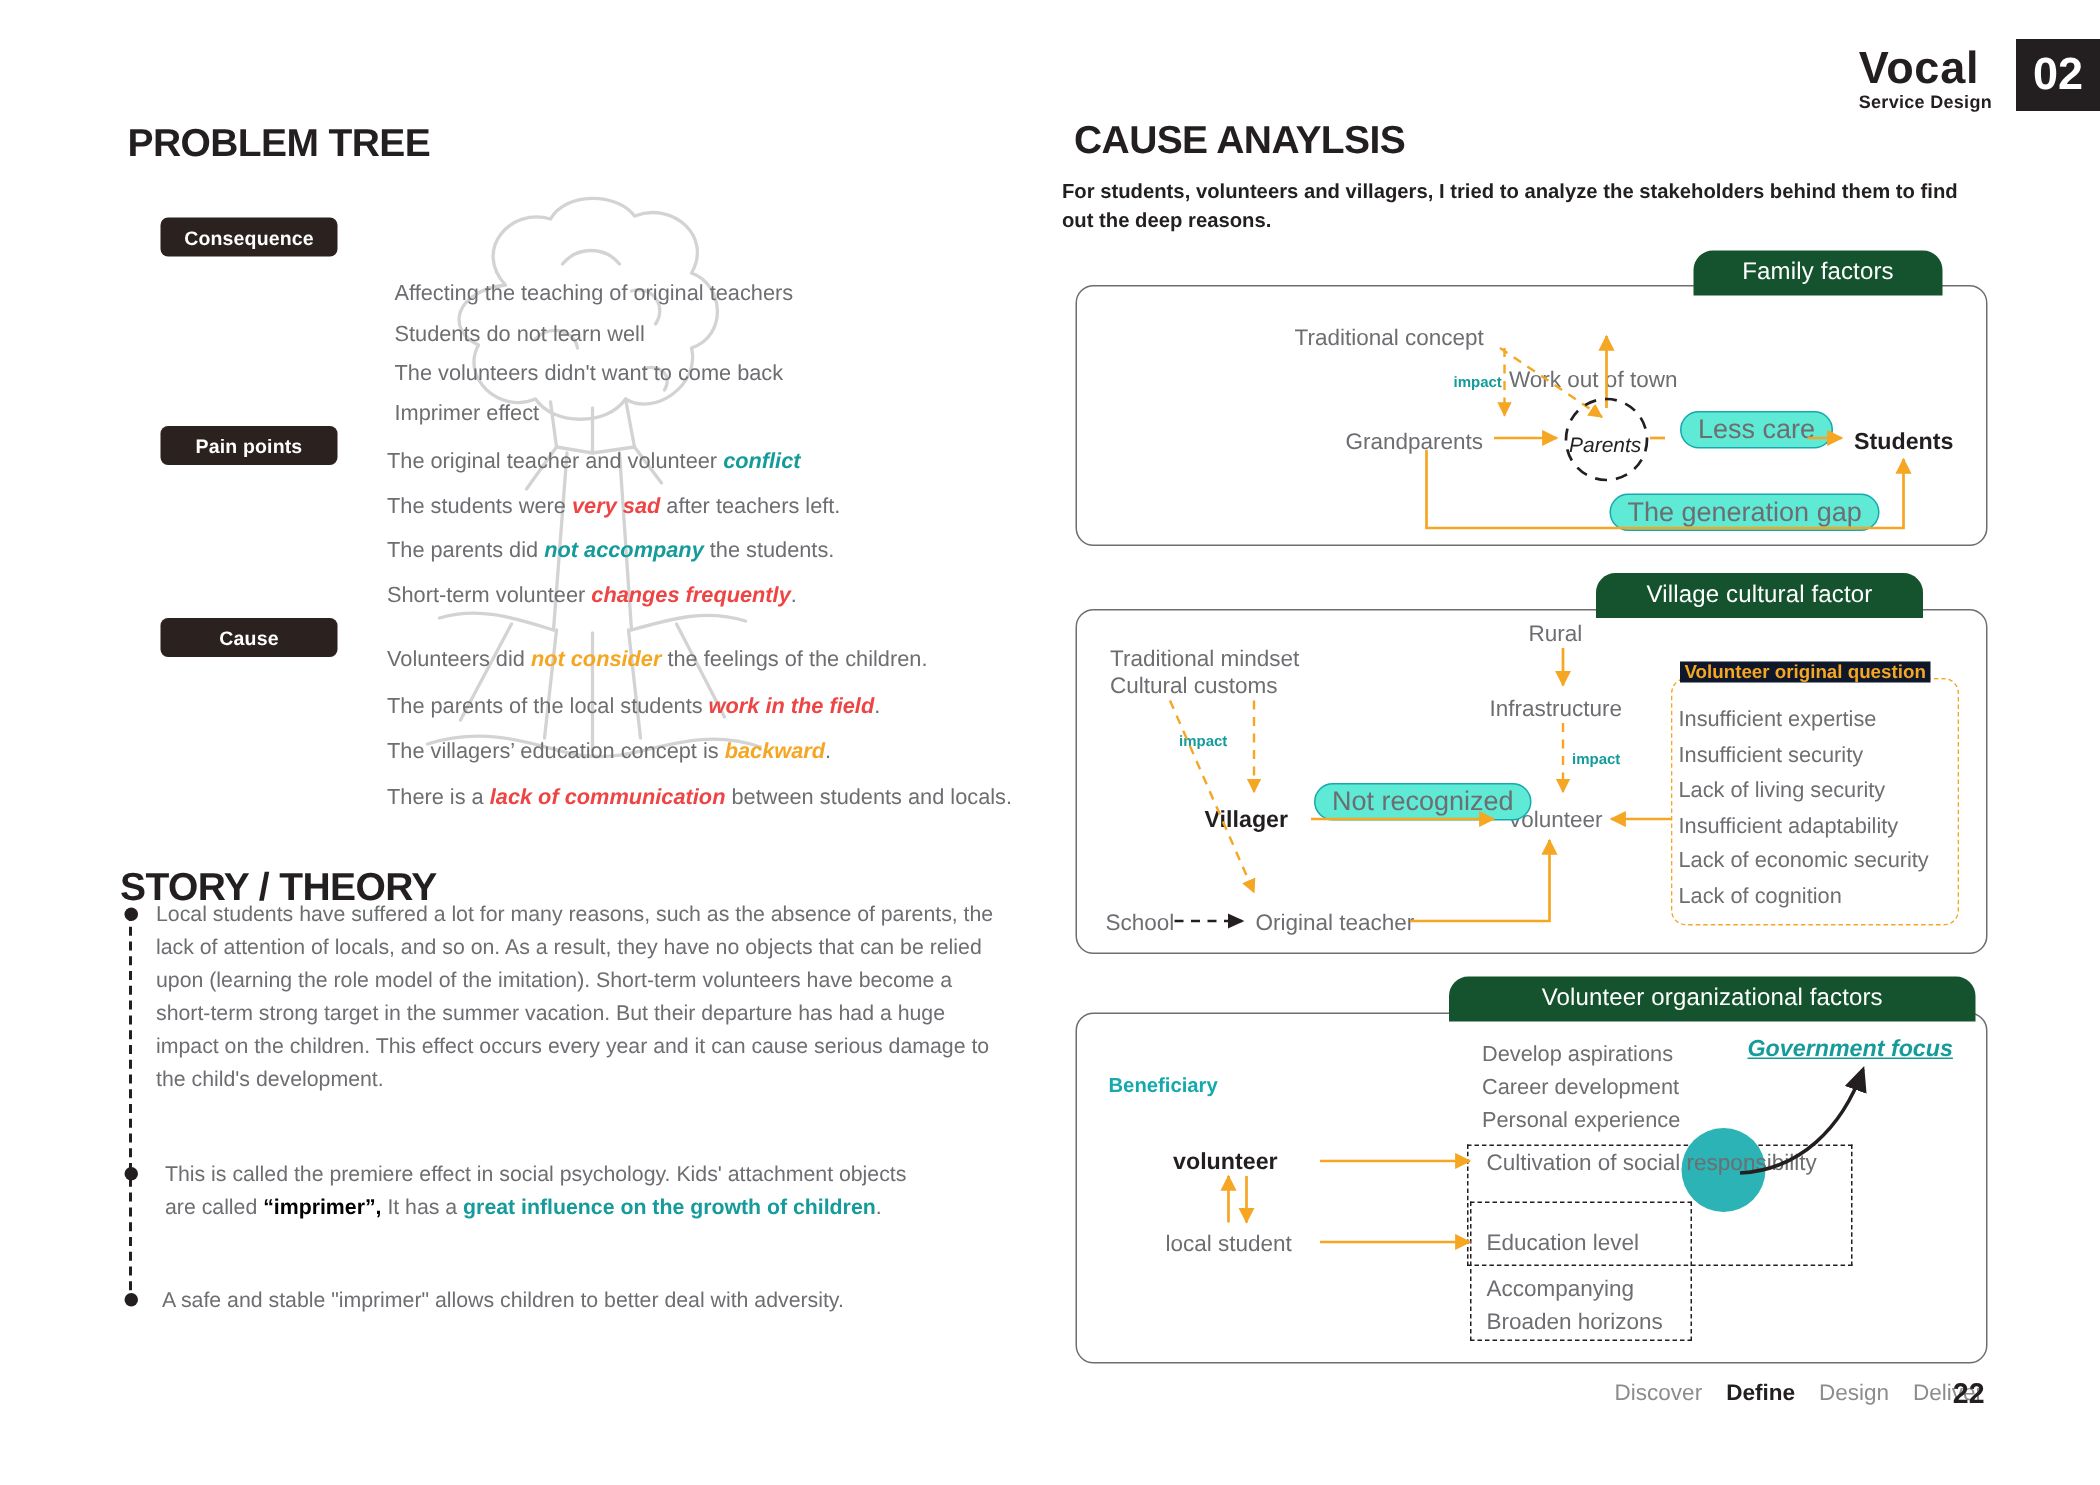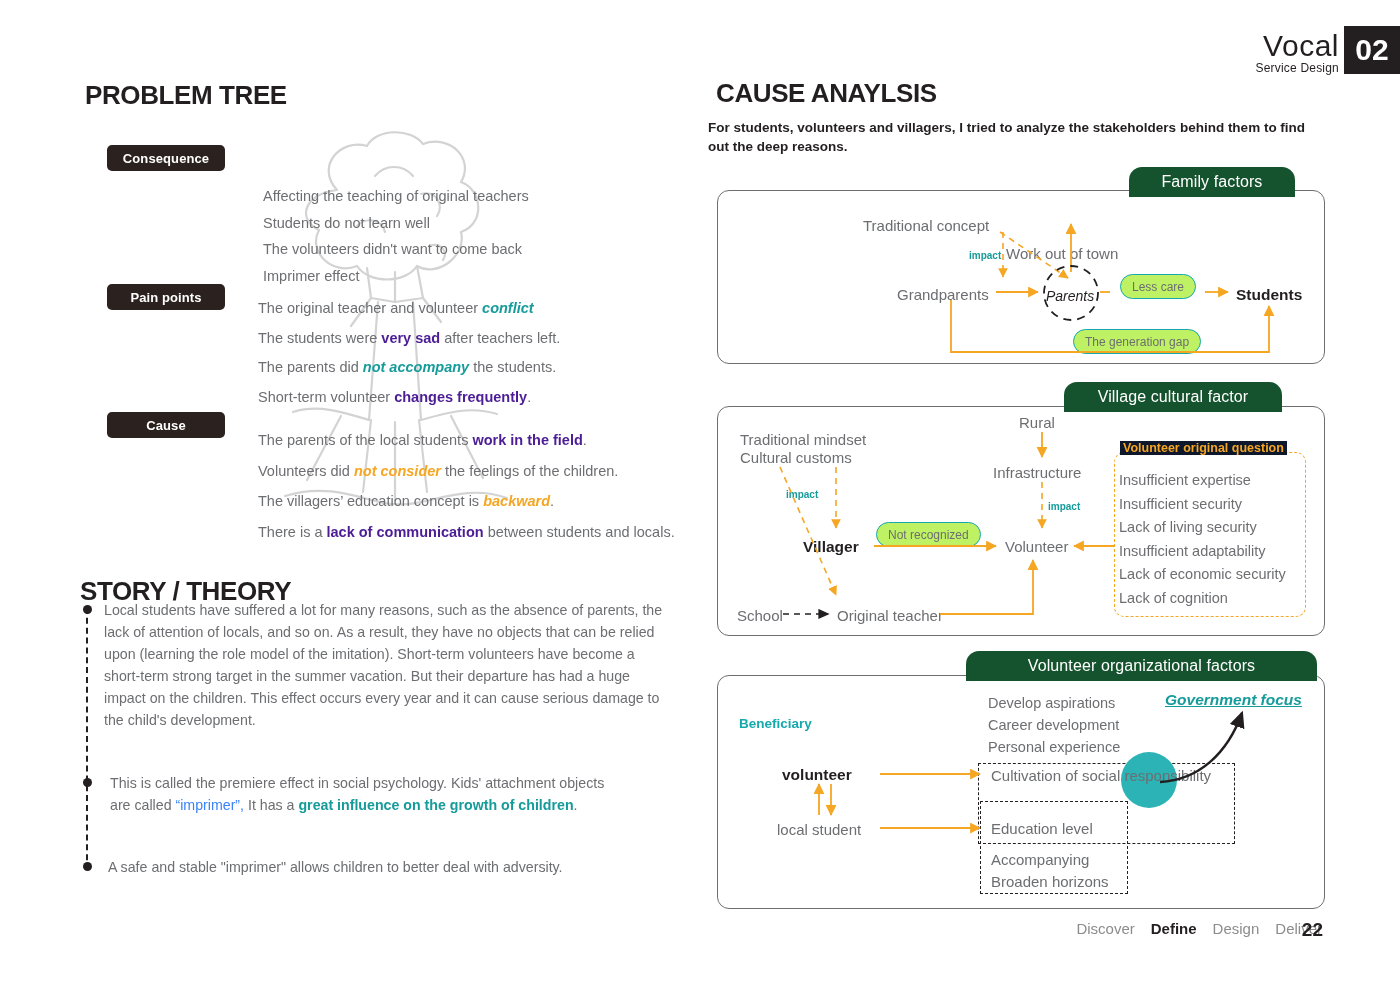--- a/index.html
+++ b/index.html
@@ -5,21 +5,21 @@
   html,body{margin:0;padding:0;}
   body{
     width:1400px;height:990px;background:#ffffff;
     font-family:"Liberation Sans", sans-serif;
     color:#58595b;position:relative;overflow:hidden;
   }
   .page{position:absolute;inset:0;}
 
   
   .brand{position:absolute;right:0;top:26px;display:flex;align-items:flex-end;}
-  .brand-text{text-align:right;padding-right:5px;line-height:1;color:#231f20;}
+  .brand-text{text-align:left;padding-right:16px;line-height:1;color:#231f20;font-weight:bold;}
   .brand-main{font-size:30px;letter-spacing:.5px;color:#231f20;}
   .brand-sub{font-size:12px;letter-spacing:.2px;color:#231f20;margin-top:1px;}
   .brand-num{background:#231f20;color:#fff;font-size:30px;font-weight:bold;
     width:56px;height:48px;display:flex;align-items:center;justify-content:center;}
 
   
   h1.sec{font-family:"Liberation Sans", sans-serif;font-size:26px;font-weight:bold;
     color:#231f20;letter-spacing:-.4px;margin:0;position:absolute;}
   #problem-tree-title{left:85px;top:80px;}
   #story-title{left:80px;top:560px;margin-top:16px;}
@@ -40,33 +40,33 @@
   
   .tree-lines{position:absolute;font-size:14.5px;color:#6d6e71;line-height:1;}
   #consequence-lines{left:263px;top:189px;}
   #consequence-lines div{margin-bottom:12px;}
   #pain-lines{left:258px;top:301px;}
   #pain-lines div{margin-bottom:15px;}
   #cause-lines{left:258px;top:433px;}
   #cause-lines div{margin-bottom:16px;}
   .teal{color:#169b9b;font-style:italic;font-weight:bold;}
   .orange-i{color:#f5a623;font-style:italic;font-weight:bold;}
-  .bolditalic{color:#4c1d95;font-weight:bold;}
+  .bolditalic{color:#ef4444;font-style:italic;font-weight:bold;}
   .story-dash{position:absolute;left:86px;top:608px;height:262px;
     border-left:2px dashed #231f20;}
   .bullet{position:absolute;width:9px;height:9px;border-radius:50%;background:#231f20;}
   .story-item{position:absolute;font-size:14.2px;line-height:22px;color:#6d6e71;}
   #story-b1{left:83px;top:605px;}
   #story-p1{left:104px;top:599px;width:570px;}
   #story-b2{left:83px;top:778px;}
   #story-p2{left:110px;top:772px;width:500px;}
   #story-b3{left:83px;top:862px;}
   #story-p3{left:108px;top:856px;width:560px;}
   .tealb{color:#169b9b;font-weight:bold;}
-  .darkb{color:#3b82f6;font-weight:normal;}
+  .darkb{color:#000000;font-weight:bold;}
 
   
   #cause-lead{position:absolute;left:708px;top:118px;width:610px;font-size:13.5px;
     font-weight:bold;color:#231f20;line-height:19px;}
 
   .panel{position:absolute;border:1px solid #6d6e71;border-radius:12px;background:#fff;}
   #panel-family{left:717px;top:190px;width:606px;height:172px;}
   #panel-village{left:717px;top:406px;width:606px;height:228px;}
   #panel-org{left:717px;top:675px;width:606px;height:232px;}
 
@@ -76,21 +76,21 @@
   #title-family{left:1129px;top:167px;width:166px;}
   #title-village{left:1064px;top:382px;width:218px;}
   #title-org{left:966px;top:651px;width:351px;}
 
   .dlabel{position:absolute;font-size:15px;color:#6d6e71;white-space:nowrap;line-height:18px;}
   .dlabel.bold{color:#231f20;font-weight:bold;}
   .dlabel.italic{color:#231f20;font-style:italic;}
   .impact{position:absolute;font-size:10px;color:#169b9b;font-weight:bold;}
   .pill{position:absolute;border:1.6px solid #15a9ad;border-radius:13px;
     height:23px;display:flex;align-items:center;justify-content:center;
-    font-size:12px;color:#6d6e71;background:#bef264;padding:0 11px;white-space:nowrap;}
+    font-size:18px;color:#6d6e71;background:#5eead4;padding:0 11px;white-space:nowrap;}
   .svg-layer{position:absolute;left:0;top:0;width:1400px;height:990px;pointer-events:none;}
 
   
   .vq-box{position:absolute;border:1.6px dashed #f5a623;border-radius:10px;}
   #vq-box{left:1114px;top:452px;width:190px;height:163px;}
   #vq-title{position:absolute;left:1120px;top:441px;font-size:12.5px;font-weight:bold;
     color:#f5a623;background:#0f172a;padding:0 3px;}
   #vq-list{position:absolute;left:1119px;top:469px;font-size:14.5px;color:#6d6e71;line-height:23.5px;}
 
   
@@ -175,24 +175,24 @@
     <div>
       <span>The parents did </span><span class="teal">not accompany</span><span> the students.</span>
     </div>
     <div>
       <span>Short-term volunteer </span><span class="bolditalic">changes frequently</span><span>.</span>
     </div>
   </div>
 
   <div class="tree-lines" id="cause-lines">
     <div>
+      <span>Volunteers did </span><span class="orange-i">not consider</span><span> the feelings of the children.</span>
+    </div>
+    <div>
       <span>The parents of the local students </span><span class="bolditalic">work in the field</span><span>.</span>
-    </div>
-    <div>
-      <span>Volunteers did </span><span class="orange-i">not consider</span><span> the feelings of the children.</span>
     </div>
     <div>
       <span>The villagers’ education concept is </span><span class="orange-i">backward</span><span>.</span>
     </div>
     <div>
       <span>There is a </span><span class="bolditalic">lack of communication</span><span> between students and locals.</span>
     </div>
   </div>
 
   <h1 class="sec" id="story-title">STORY / THEORY</h1>

